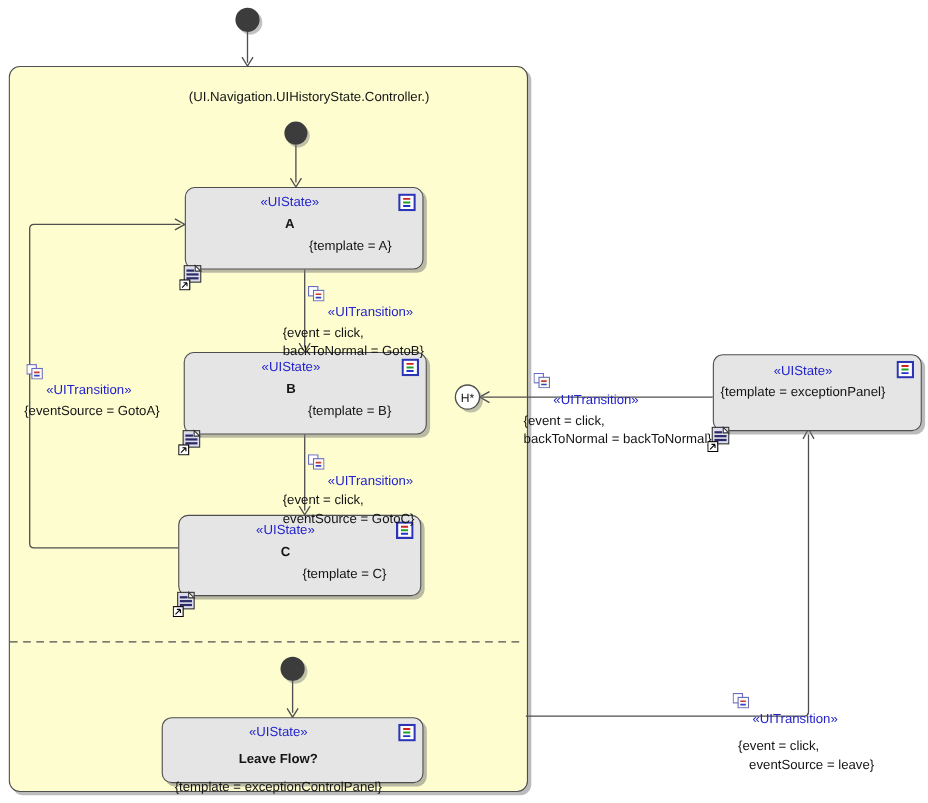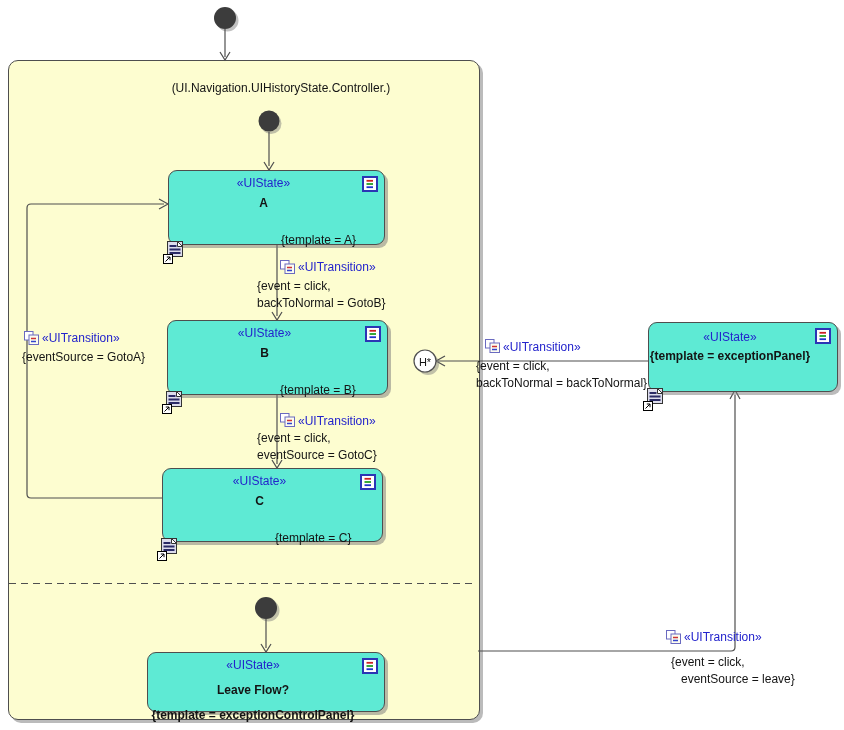--- a/index.html
+++ b/index.html
@@ -4,34 +4,34 @@
 <style>
   html,body{margin:0;padding:0;background:#ffffff;}
   #canvas{position:relative;width:844px;height:730px;background:#ffffff;overflow:hidden;
           font-family:"Liberation Sans",sans-serif;font-size:12px;color:#141414;}
   
   #composite{position:absolute;left:8px;top:60px;width:470px;height:658px;
              background:#fdfdd0;border:1px solid #4e4e4e;border-radius:10px;
              box-shadow:3px 3px 0 rgba(120,120,120,.5);z-index:1;}
   #composite-title{position:absolute;left:8px;top:81px;width:546px;text-align:center;z-index:4;}
   
-  .state{position:absolute;background:#5eead4;border:1px solid #4e4e4e;border-radius:9px;
+  .state{position:absolute;background:#e5e5e5;border:1px solid #4e4e4e;border-radius:9px;
          box-shadow:3px 3px 0 rgba(120,120,120,.5);z-index:3;padding-top:5px;box-sizing:border-box;}
   .stereo{color:#2323cc;text-align:center;padding-right:26px;line-height:15px;}
   .sname{font-weight:bold;text-align:center;padding-right:26px;line-height:15px;margin-top:5px;}
-  .constraint{line-height:15px;margin-top:22px;}
-  .constraint.center{text-align:center;padding-right:26px;font-weight:bold;}
+  .constraint{line-height:15px;margin-top:5px;}
+  .constraint.center{text-align:center;padding-right:26px;}
   .constraint.shifted{text-align:left;padding-left:112px;}
   .state-exception{padding-top:7px;}
   .state-exception .sname,.state-exception .constraint{margin-top:4px;}
   .state-leave .sname,.state-leave .constraint{margin-top:10px;}
   .props-icon{position:absolute;top:5px;right:6px;width:16px;height:16px;}
   
   .tlabel{position:absolute;z-index:4;white-space:nowrap;}
-  .tlabel .row{position:absolute;}
+  .tlabel .row{position:absolute;margin-top:16px;}
   .tstereo{color:#2323cc;}
   .ticon{position:absolute;width:15px;height:14px;}
   .decomp{position:absolute;z-index:5;width:22px;height:24px;}
   svg{display:block;}
   #wires{position:absolute;left:0;top:0;z-index:2;}
 </style>
 </head>
 <body>
 
 <div id="canvas">

